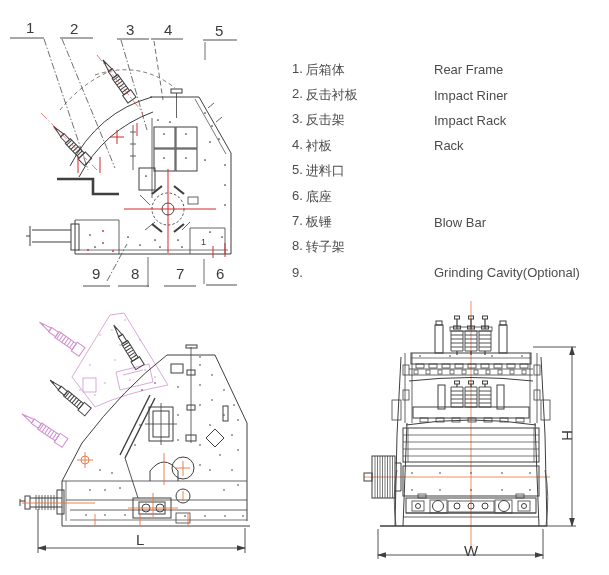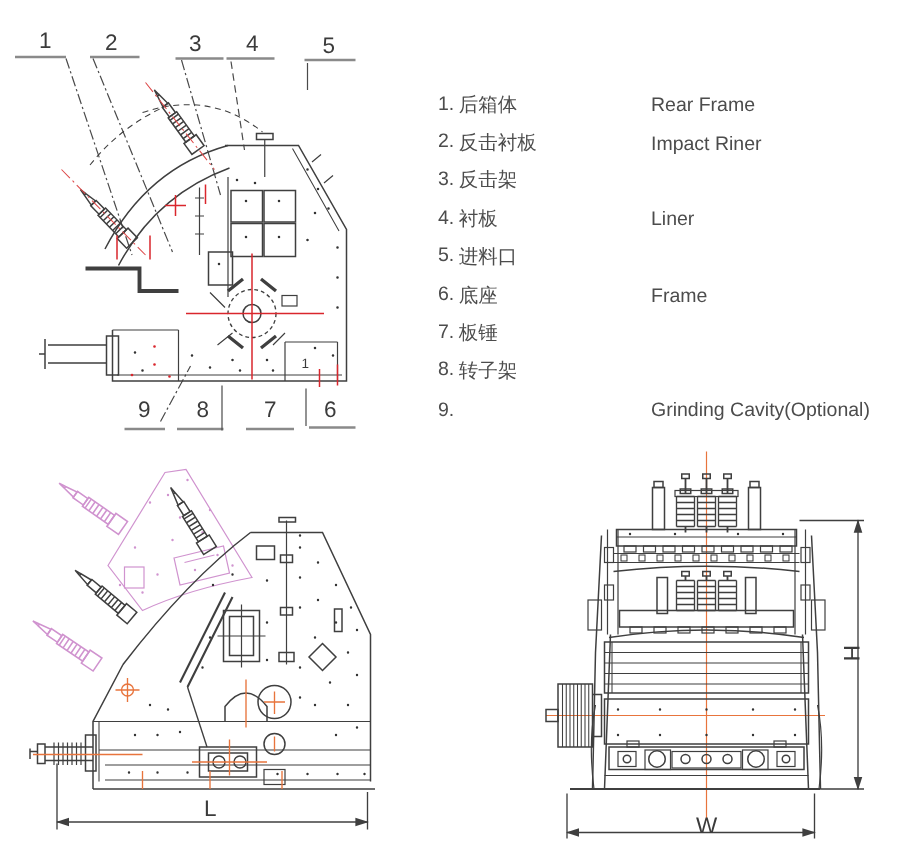--- a/index.html
+++ b/index.html
@@ -129,46 +129,47 @@
           <span class="lno">2.</span>
           <span>反击衬板</span>
         </span>
         <span class="len">Impact Riner</span>
       </div>
     <div class="lrow">
         <span class="lzh">
           <span class="lno">3.</span>
           <span>反击架</span>
         </span>
+        <span class="len">Impact Rack</span>
       </div>
     <div class="lrow">
         <span class="lzh">
           <span class="lno">4.</span>
           <span>衬板</span>
         </span>
-        <span class="len">Liner</span>
+        <span class="len">Rack</span>
       </div>
     <div class="lrow">
         <span class="lzh">
           <span class="lno">5.</span>
           <span>进料口</span>
         </span>
       </div>
     <div class="lrow">
         <span class="lzh">
           <span class="lno">6.</span>
           <span>底座</span>
         </span>
-        <span class="len">Frame</span>
       </div>
     <div class="lrow">
         <span class="lzh">
           <span class="lno">7.</span>
           <span>板锤</span>
         </span>
+        <span class="len">Blow Bar</span>
       </div>
     <div class="lrow">
         <span class="lzh">
           <span class="lno">8.</span>
           <span>转子架</span>
         </span>
       </div>
     <div class="lrow">
         <span class="lzh">
           <span class="lno">9.</span>

